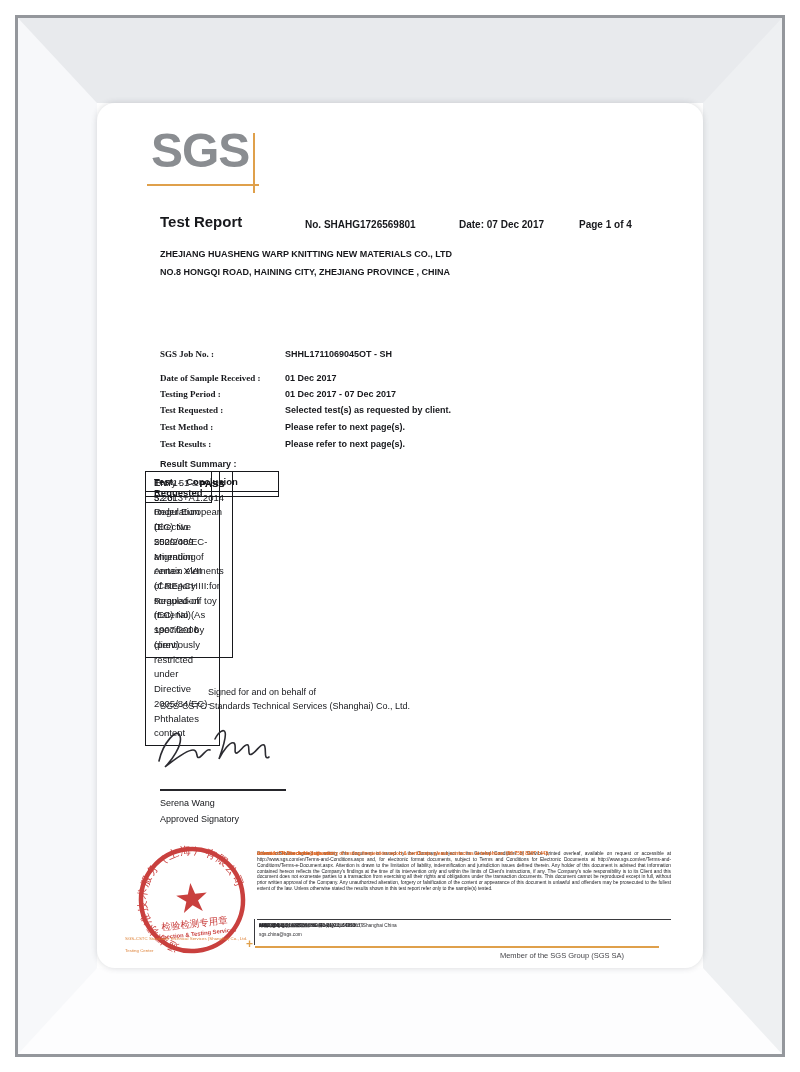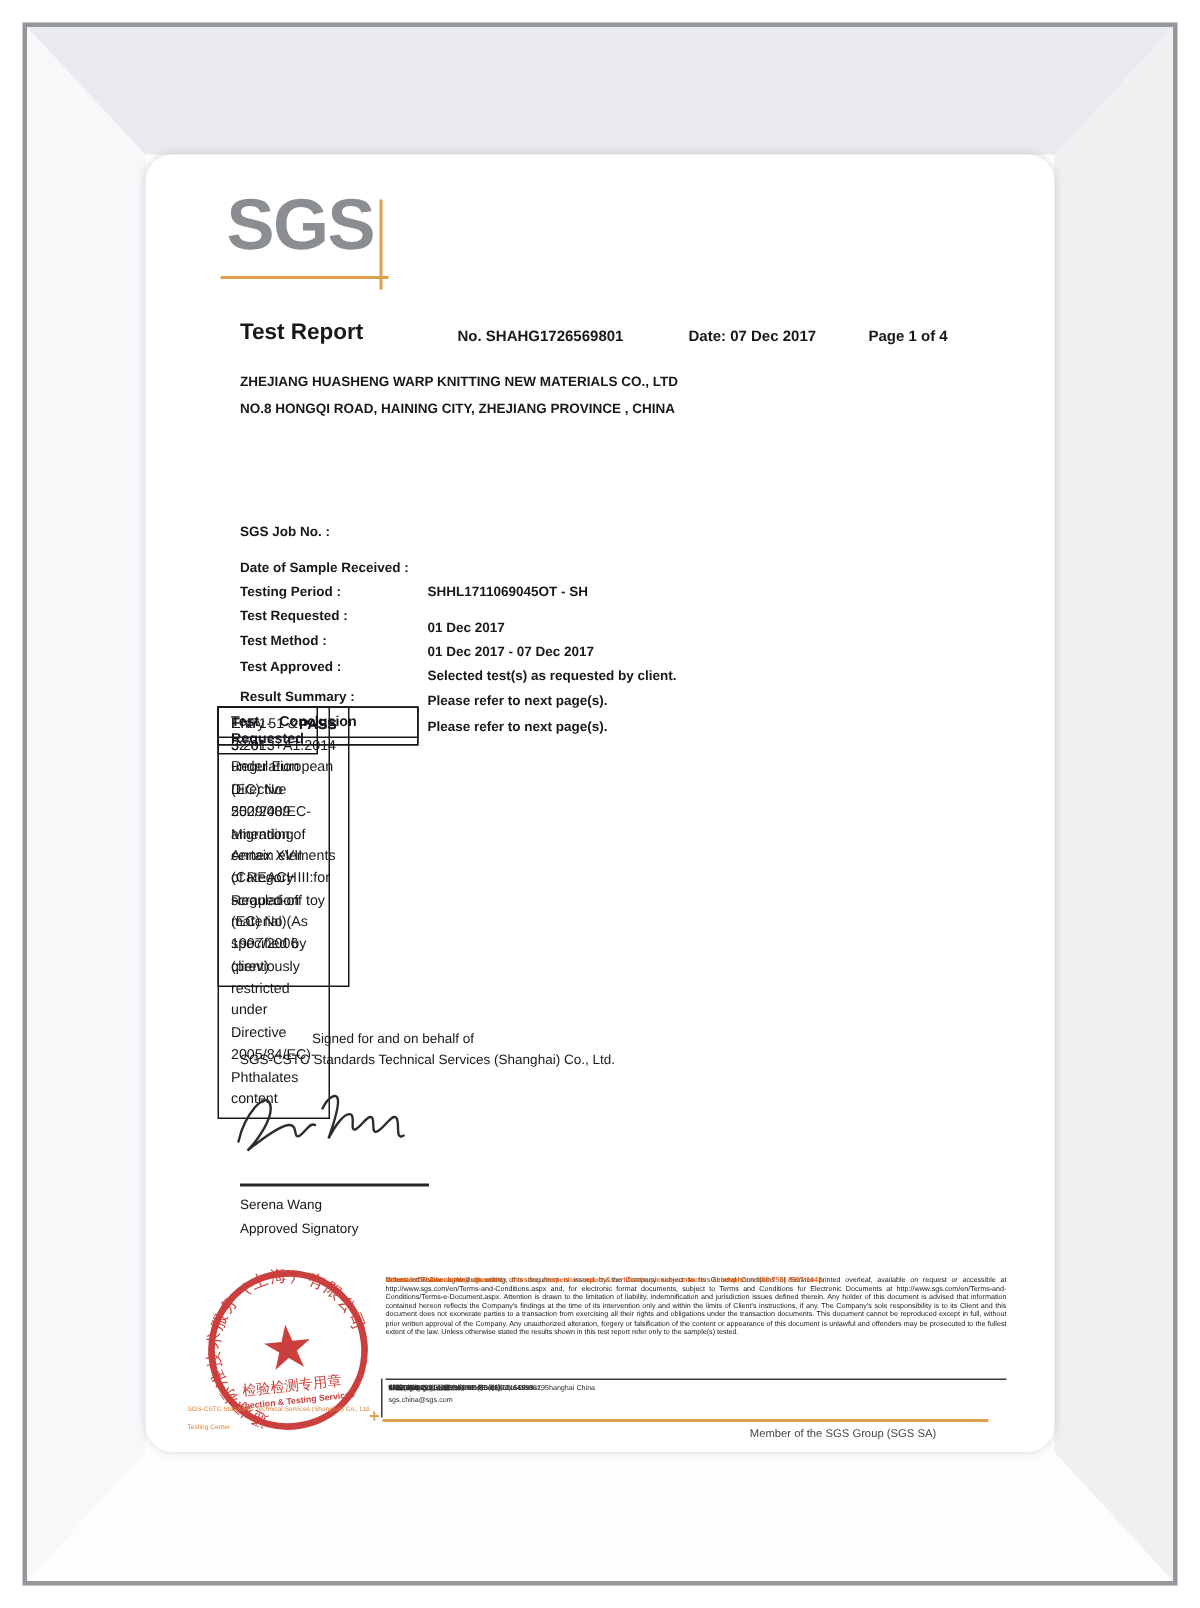--- a/index.html
+++ b/index.html
@@ -27,22 +27,22 @@
   
   .doc-title{left:63px;top:110px;font-size:15px;font-weight:bold;}
   .doc-no{left:208px;top:116px;font-size:10px;font-weight:bold;}
   .doc-date{left:362px;top:116px;font-size:10px;font-weight:bold;}
   .doc-page{left:482px;top:116px;font-size:10px;font-weight:bold;}
   
   .client-name{left:63px;top:146px;font-size:9px;font-weight:bold;}
   .client-address{left:63px;top:164px;font-size:9px;font-weight:bold;}
   .sample-statement{left:63px;top:225px;font-size:9px;width:540px;}
   
-  .f-label{left:63px;font-size:9px;font-weight:bold;}
-  .f-value{left:188px;font-size:9px;font-weight:bold;margin-top:40px;}
+  .f-label{left:63px;font-size:9px;font-weight:bold;font-family:Liberation Serif, serif;}
+  .f-value{left:188px;font-size:9px;font-weight:bold;}
   .fr0{top:246px}.fr1{top:270px}.fr2{top:286px}.fr3{top:302px}.fr4{top:319px}.fr5{top:336px}
   .result-summary-label{left:63px;top:356px;font-size:9px;font-weight:bold;}
   
   .summary-table{left:48px;top:368px;width:522px;border-collapse:collapse;font-size:9.5px;}
   .summary-table th,.summary-table td{border:1.6px solid #17181c;}
   .summary-table th{font-weight:bold;text-align:left;padding:4px 8px;}
   .summary-table th.conc,.summary-table td.conc{width:116px;text-align:center;vertical-align:top;}
   .summary-table td{padding:4px 8px;line-height:1.55;vertical-align:top;}
   .summary-table td.conc{font-weight:bold;padding-top:5px;}
   
@@ -101,21 +101,21 @@
   <span class="f-label fr0">SGS Job No. :</span>
   <span class="f-value fr0">SHHL1711069045OT - SH</span>
   <span class="f-label fr1">Date of Sample Received :</span>
   <span class="f-value fr1">01 Dec 2017</span>
   <span class="f-label fr2">Testing Period :</span>
   <span class="f-value fr2">01 Dec 2017 - 07 Dec 2017</span>
   <span class="f-label fr3">Test Requested :</span>
   <span class="f-value fr3">Selected test(s) as requested by client.</span>
   <span class="f-label fr4">Test Method :</span>
   <span class="f-value fr4">Please refer to next page(s).</span>
-  <span class="f-label fr5">Test Approved :</span>
+  <span class="f-label fr5">Test Results :</span>
   <span class="f-value fr5">Please refer to next page(s).</span>
 
   <div class="result-summary-label">Result Summary :</div>
 
   <table class="summary-table">
     <tbody>
       <tr>
         <th>Test Requested</th>
         <th class="conc">Conclusion</th>
       </tr>

